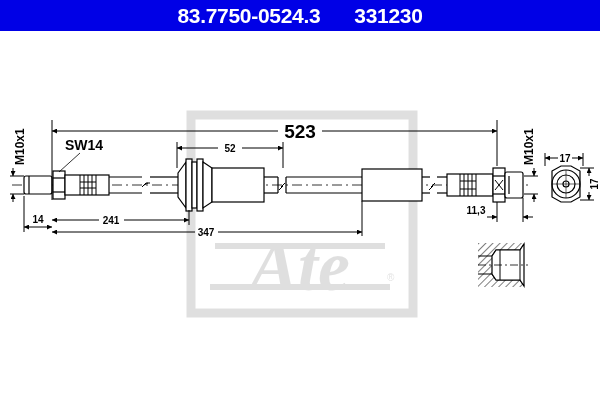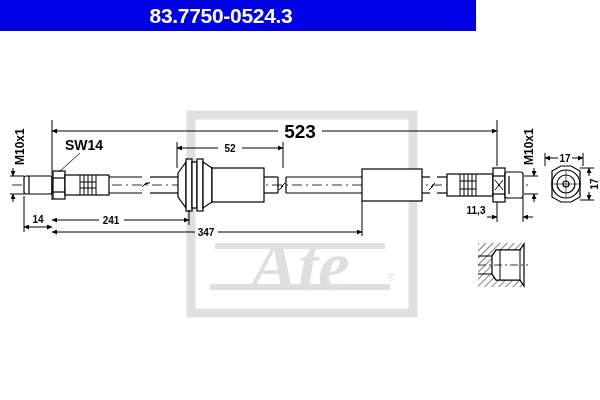--- a/index.html
+++ b/index.html
@@ -1,27 +1,28 @@
 <!DOCTYPE html>
 <html><head>
 <meta charset="utf-8">
 <style>
   html,body{margin:0;padding:0;background:#fff;}
   body{width:600px;height:400px;position:relative;overflow:hidden;font-family:"Liberation Sans",sans-serif;}
-  .header{position:absolute;left:0;top:0;width:476px;height:31px;background:#0000e6;display:flex;align-items:center;justify-content:center;}
+  .header{position:absolute;left:0;top:0;width:600px;height:31px;background:#0000e6;display:flex;align-items:center;justify-content:center;}
   .header span{color:#fff;font-weight:bold;font-size:21px;letter-spacing:-0.3px;}
   .header .pn{margin-right:34px;}
   svg{position:absolute;left:0;top:0;}
   .dim{font-family:"Liberation Sans",sans-serif;font-weight:bold;fill:#000;}
 </style>
 </head>
 <body>
 
 <div class="header">
   <span class="pn">83.7750-0524.3</span>
+  <span>331230</span>
 </div>
 
 <svg width="600" height="400" viewBox="0 0 600 400">
   <defs>
     <marker id="ar" viewBox="0 0 10 10" refX="10" refY="5" markerWidth="7" markerHeight="5" orient="auto-start-reverse">
       <path d="M0,0 L10,5 L0,10 z" fill="#000"></path>
     </marker>
     <pattern id="hatch" width="5" height="5" patternUnits="userSpaceOnUse" patternTransform="rotate(45)">
       <line x1="0" y1="0" x2="0" y2="5" stroke="#000" stroke-width="1"></line>
     </pattern>

